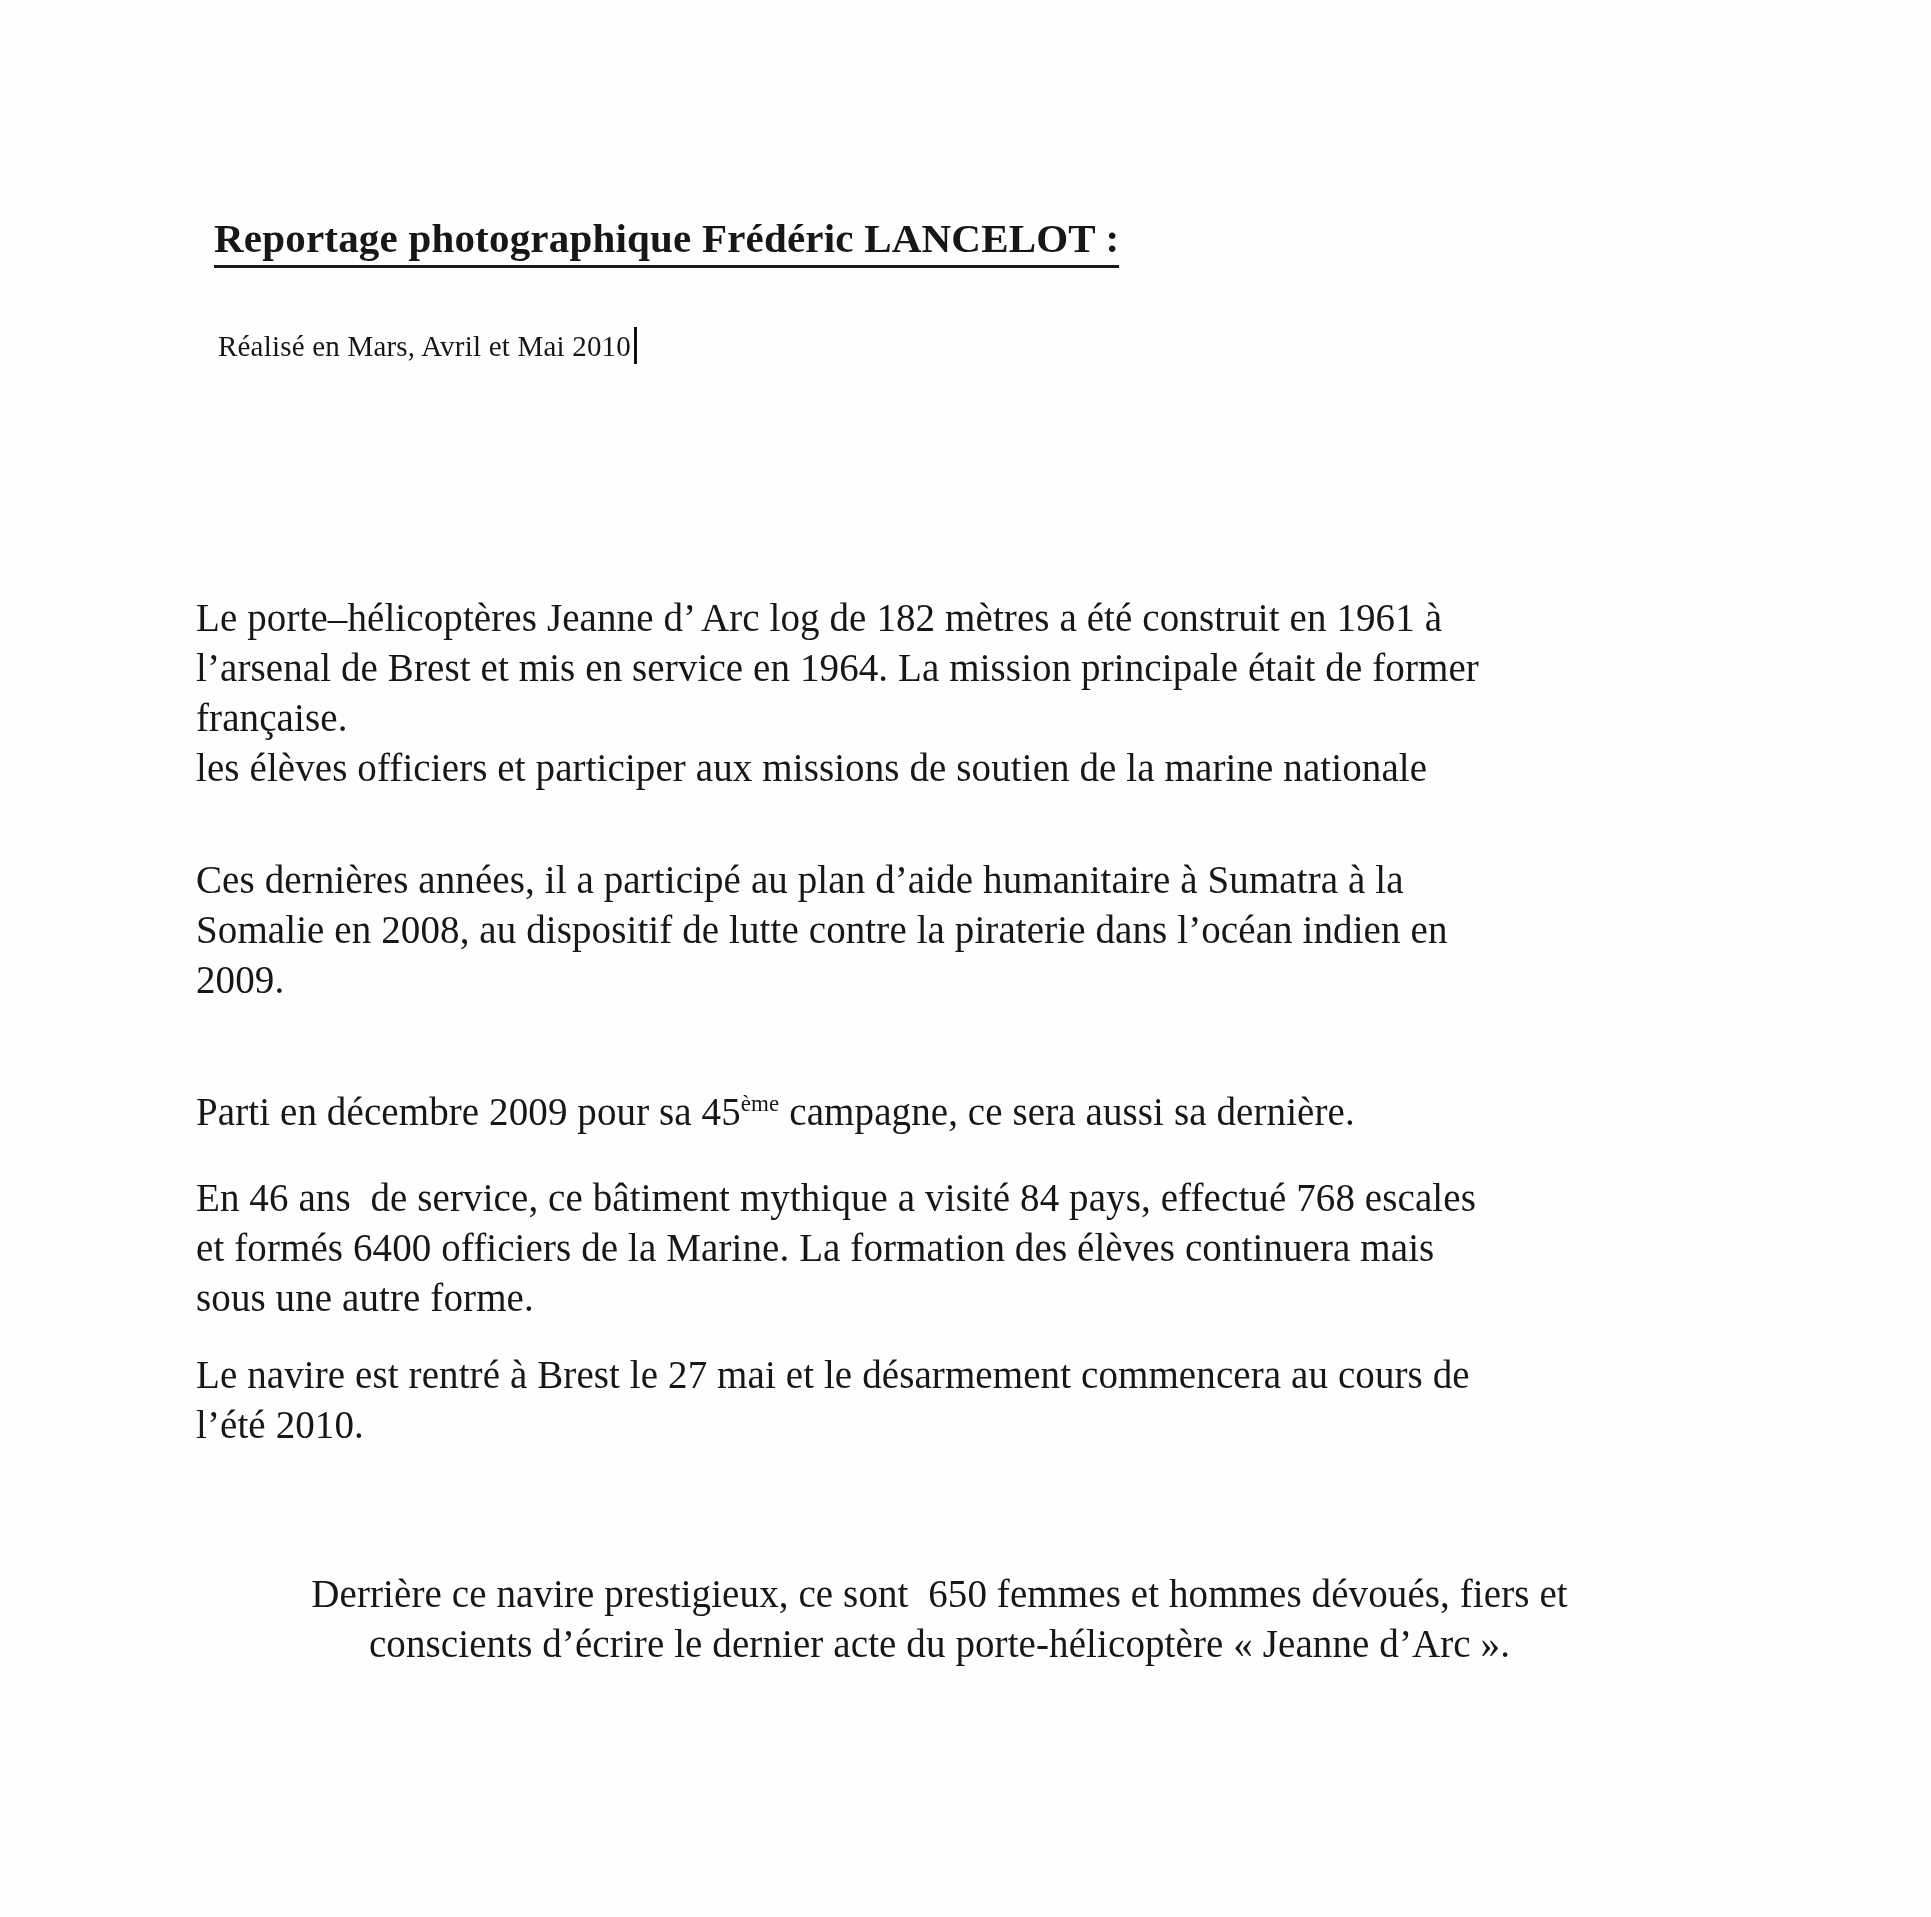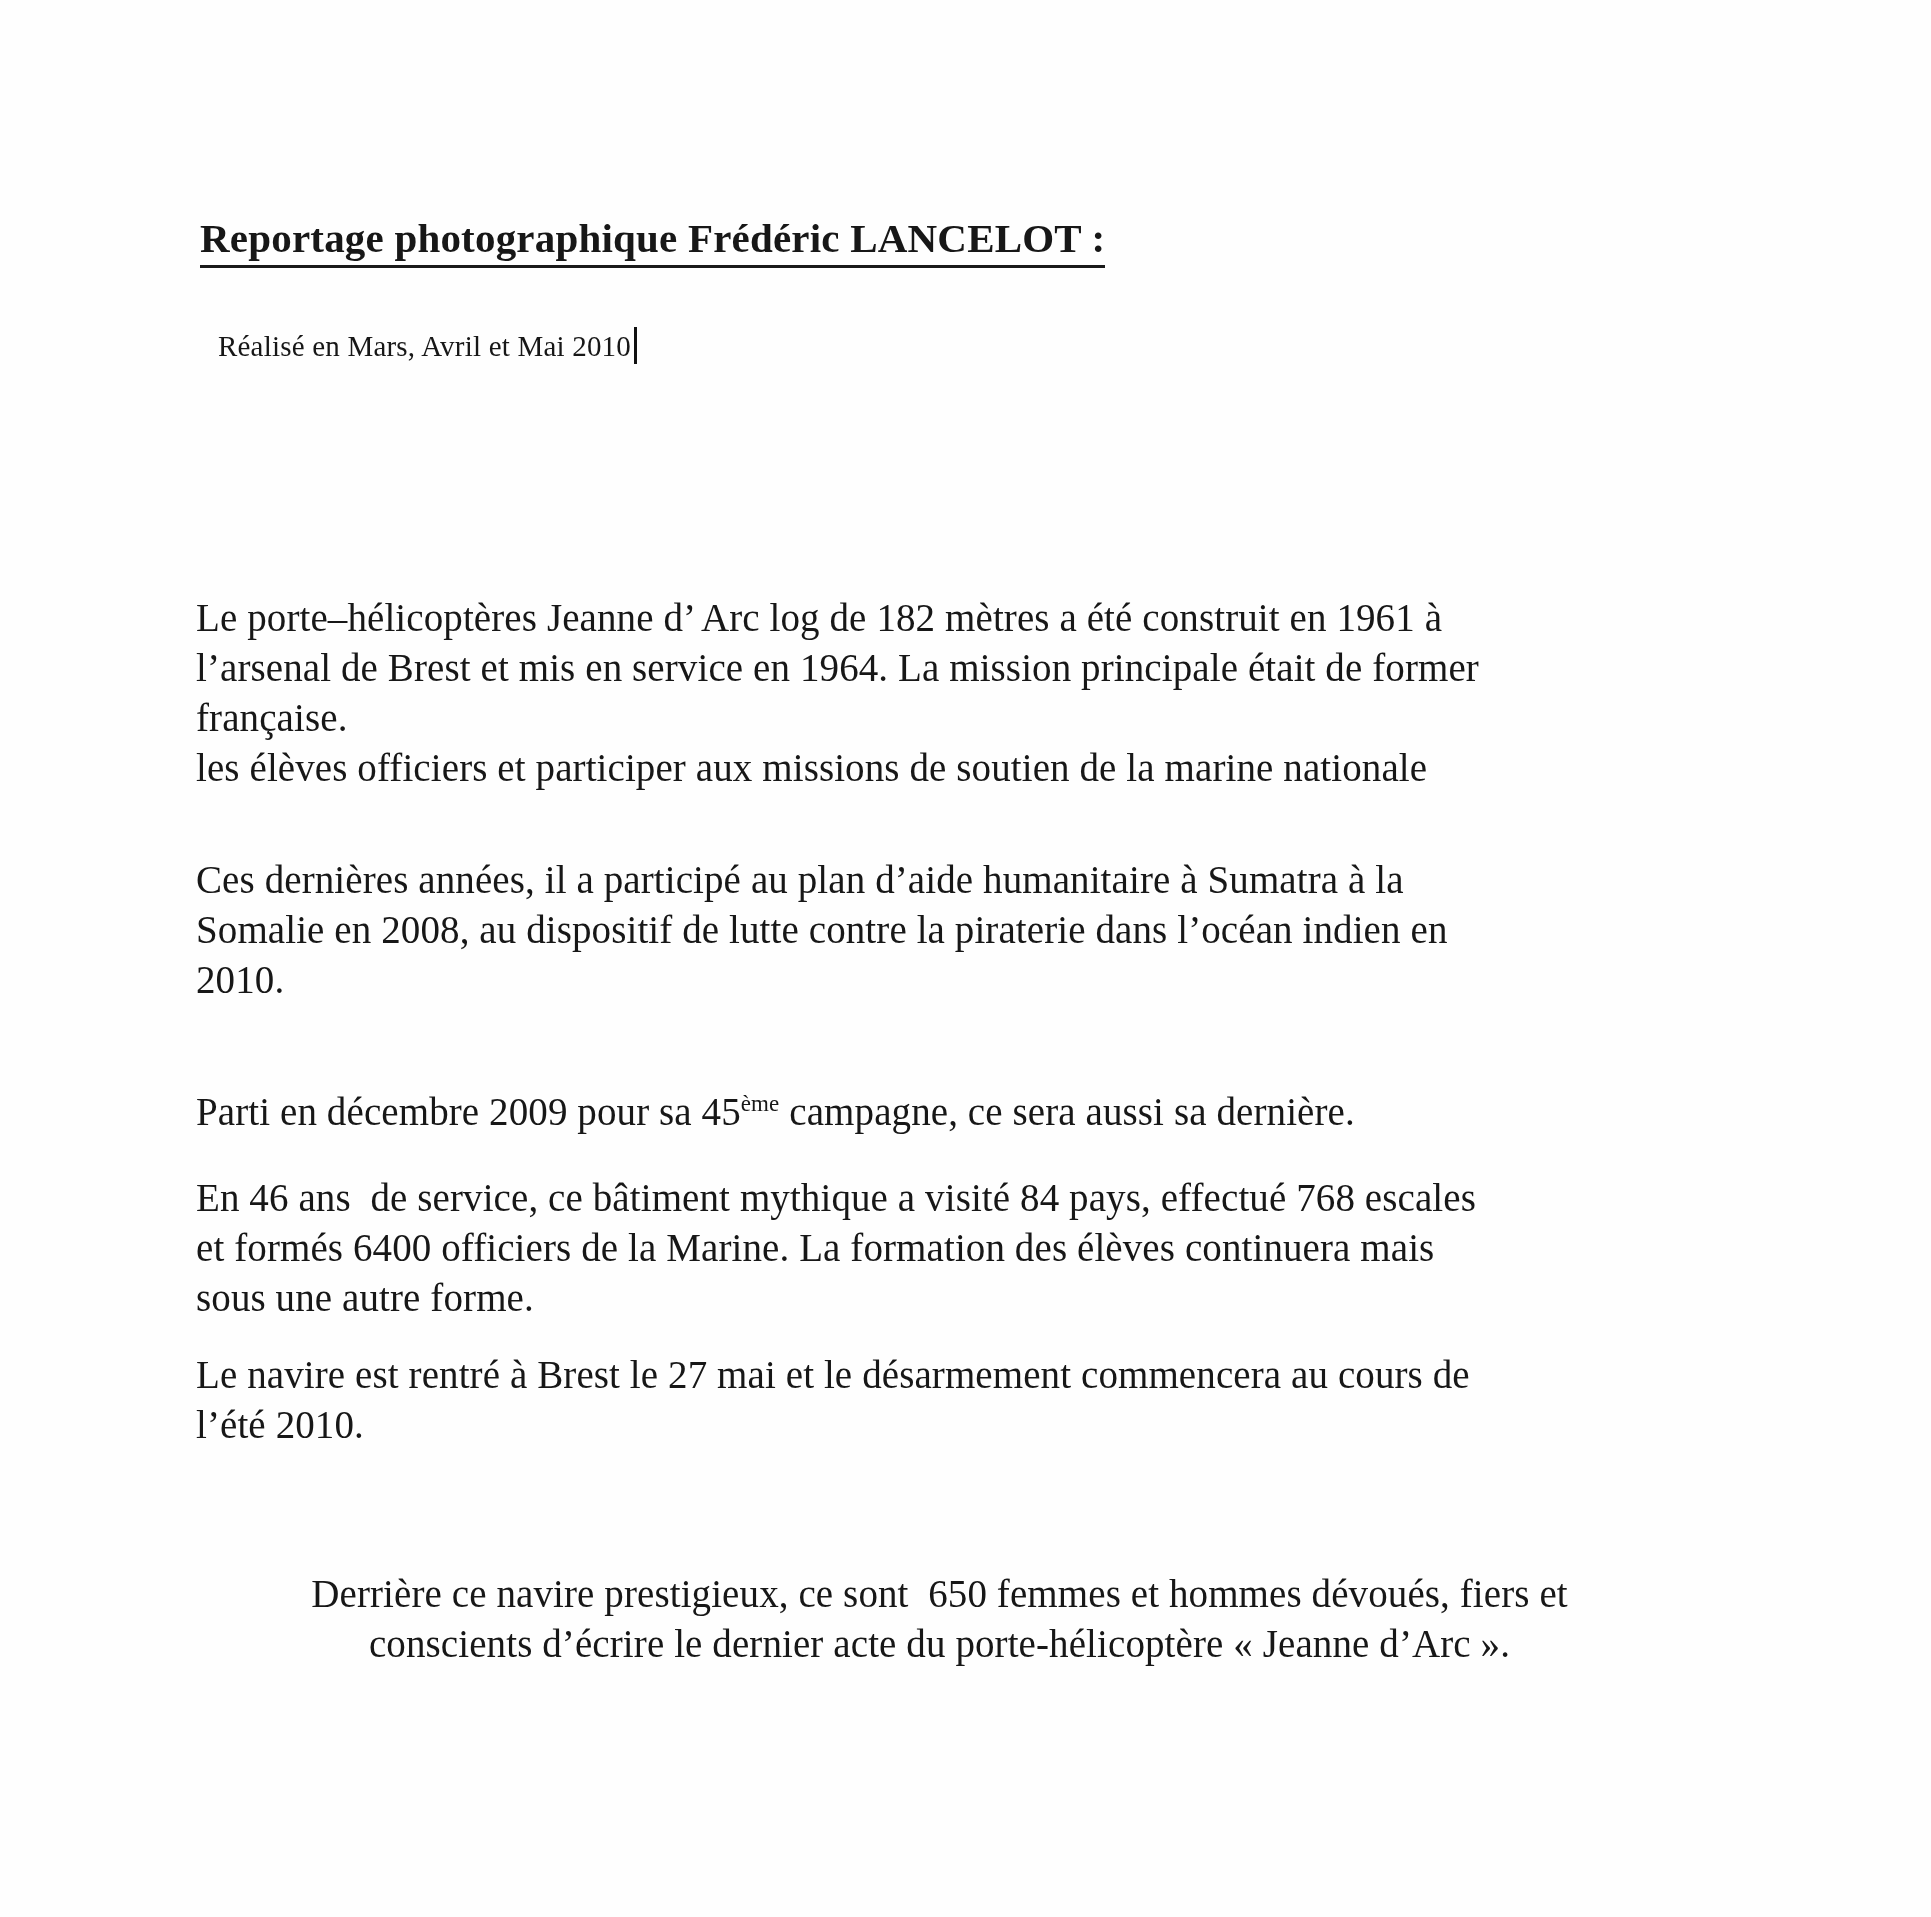--- a/index.html
+++ b/index.html
@@ -25,20 +25,21 @@
     left: 200px;
     top: 214px;
     margin: 0;
     font-size: 41px;
     font-weight: bold;
     letter-spacing: 0.2px;
   }
   .doc-title .underlined {
     border-bottom: 3.9px solid #1a1a1a;
     padding-bottom: 3.9px;
+    margin-left: 14px;
   }
   .doc-subtitle {
     position: absolute;
     left: 202px;
     top: 311px;
     margin: 16px;
     font-size: 29px;
     letter-spacing: 0.2px;
   }
   .caret {
@@ -98,21 +99,21 @@
   <div class="para p1">
     <div class="line">Le porte–hélicoptères Jeanne d’ Arc log de 182 mètres a été construit en 1961 à</div>
     <div class="line">l’arsenal de Brest et mis en service en 1964. La mission principale était de former</div>
     <div class="line">française.</div>
     <div class="line">les élèves officiers et participer aux missions de soutien de la marine nationale</div>
   </div>
 
   <div class="para p2">
     <div class="line">Ces dernières années, il a participé au plan d’aide humanitaire à Sumatra à la</div>
     <div class="line">Somalie en 2008, au dispositif de lutte contre la piraterie dans l’océan indien en</div>
-    <div class="line">2010.</div>
+    <div class="line">2009.</div>
   </div>
 
   <div class="para p3">
     <div class="line"><span>Parti en décembre 2009 pour sa 45</span><span class="ord-sup">ème</span><span> campagne, ce sera aussi sa dernière.</span></div>
   </div>
 
   <div class="para p4">
     <div class="line">En 46 ans  de service, ce bâtiment mythique a visité 84 pays, effectué 768 escales</div>
     <div class="line">et formés 6400 officiers de la Marine. La formation des élèves continuera mais</div>
     <div class="line">sous une autre forme.</div>

